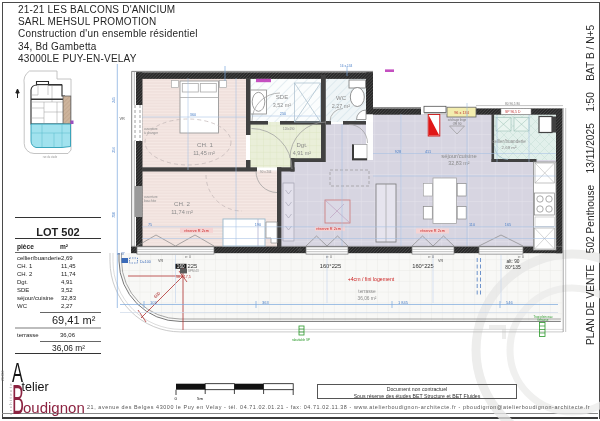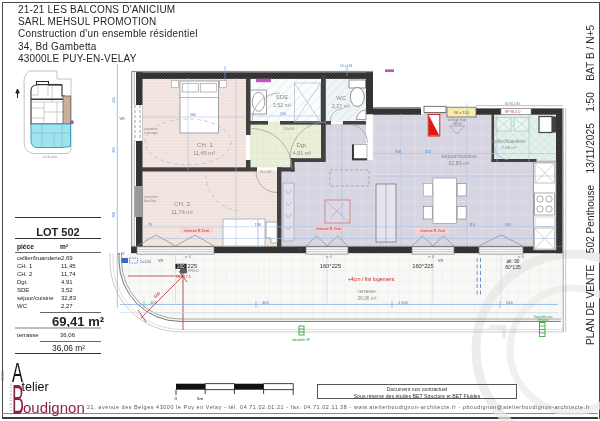--- a/index.html
+++ b/index.html
@@ -575,21 +575,21 @@
   <div class="abs" style="left:61px;top:255.4px;line-height:7.95px;width:40px;">
     <div>2,69</div>
       <div>11,45</div>
       <div>11,74</div>
       <div>4,91</div>
       <div>3,52</div>
       <div>32,83</div>
       <div>2,27</div>
   </div>
   <div class="abs" style="left:40px;top:311.6px;width:61px;border-top:0.9px solid #666;"></div>
-  <div class="abs" style="left:52px;top:313.6px;font-size:13px;white-space:nowrap;font-weight:bold;">69,41 m²</div>
+  <div class="abs" style="left:52px;top:313.6px;font-size:11px;white-space:nowrap;">69,41 m²</div>
   <div class="abs" style="left:15px;top:326.6px;width:86px;height:2.8px;background:#bdbdbd;"></div>
   <div class="abs" style="left:17px;top:332px;">terrasse</div>
   <div class="abs" style="left:60px;top:332px;">36,06</div>
   <div class="abs" style="left:40px;top:340.8px;width:61px;border-top:0.9px solid #666;"></div>
   <div class="abs" style="left:52px;top:343px;font-size:8.4px;white-space:nowrap;">36,06 m²</div>
   <div class="abs" style="left:15px;top:353.2px;width:86px;border-top:1.1px solid #333;"></div>
 </div>
 
 <div class="abs" style="left:584.5px;top:345px;width:336px;font-size:10.2px;color:#2b2b2b;transform:rotate(-90deg);transform-origin:0 0;white-space:nowrap;">PLAN DE VENTE&nbsp;&nbsp;&nbsp;&nbsp;502 Penthouse&nbsp;&nbsp;&nbsp;&nbsp;13/11/2025&nbsp;&nbsp;&nbsp;&nbsp;1:50&nbsp;&nbsp;&nbsp;&nbsp;BAT B / N+5</div>
 

